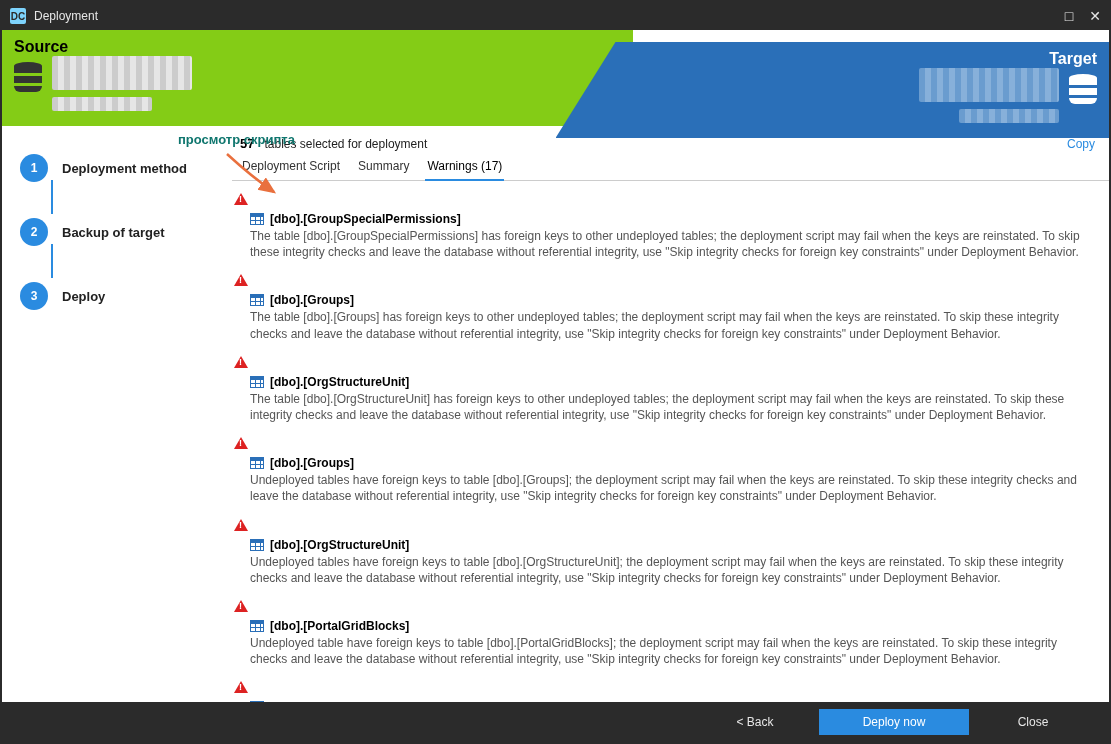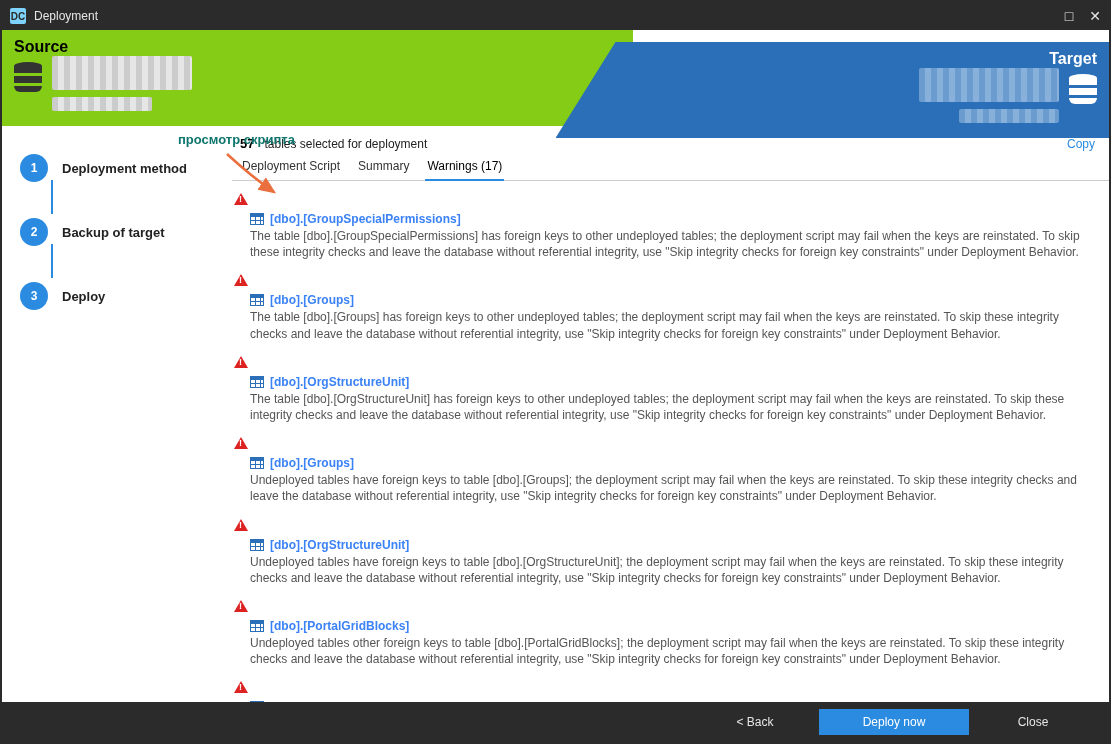--- a/index.html
+++ b/index.html
@@ -127,21 +127,21 @@
   }
   .tbl-icon {
     width:14px; height:12px; display:inline-block; position:relative;
     border:1px solid #2a6fb8;
     background:
       linear-gradient(#2a6fb8,#2a6fb8) 0 0/100% 3px no-repeat,
       linear-gradient(#2a6fb8,#2a6fb8) 4px 0/1px 100% no-repeat,
       linear-gradient(#2a6fb8,#2a6fb8) 9px 0/1px 100% no-repeat,
       linear-gradient(#2a6fb8,#2a6fb8) 0 6px/100% 1px no-repeat;
   }
-  .witem .name { font-weight:700; font-size:12px; color:#3b82f6; }
+  .witem .name { font-weight:700; font-size:12px; color:#000000; }
   .witem .msg {
     margin:0 8px 0 18px; font-size:12px; color:#555; line-height:1.35;
   }
   
   .warn-list::-webkit-scrollbar { width:14px; }
   .warn-list::-webkit-scrollbar-track { background:#f2f2f2; }
   .warn-list::-webkit-scrollbar-thumb { background:#c8c8c8; border:3px solid #f2f2f2; border-radius:2px; }
   
   .footer {
     height:40px; background:#2b2b2b; display:flex; align-items:center; justify-content:flex-end;
@@ -251,21 +251,21 @@
               <span class="tbl-icon"></span>
               <span class="name">[dbo].[Groups]</span>
             </div><div class="msg">Undeployed tables have foreign keys to table [dbo].[Groups]; the deployment script may fail when the keys are reinstated.  To skip these integrity checks and leave the database without referential integrity, use "Skip integrity checks for foreign key constraints" under Deployment Behavior.</div></div>
           <div class="witem"><span class="tri"></span><div class="head">
               <span class="tbl-icon"></span>
               <span class="name">[dbo].[OrgStructureUnit]</span>
             </div><div class="msg">Undeployed tables have foreign keys to table [dbo].[OrgStructureUnit]; the deployment script may fail when the keys are reinstated.  To skip these integrity checks and leave the database without referential integrity, use "Skip integrity checks for foreign key constraints" under Deployment Behavior.</div></div>
           <div class="witem"><span class="tri"></span><div class="head">
               <span class="tbl-icon"></span>
               <span class="name">[dbo].[PortalGridBlocks]</span>
-            </div><div class="msg">Undeployed tables other foreign keys to table [dbo].[PortalGridBlocks]; the deployment script may fail when the keys are reinstated.  To skip these integrity checks and leave the database without referential integrity, use "Skip integrity checks for foreign key constraints" under Deployment Behavior.</div></div>
+            </div><div class="msg">Undeployed table have foreign keys to table [dbo].[PortalGridBlocks]; the deployment script may fail when the keys are reinstated.  To skip these integrity checks and leave the database without referential integrity, use "Skip integrity checks for foreign key constraints" under Deployment Behavior.</div></div>
           <div class="witem"><span class="tri"></span><div class="head">
               <span class="tbl-icon"></span>
               <span class="name">[dbo].[PortalGridTemplates]</span>
             </div></div>
         </div>
     </div>
   </div>
 
   <div class="footer">
     <div class="btn back">&lt;  Back</div>

